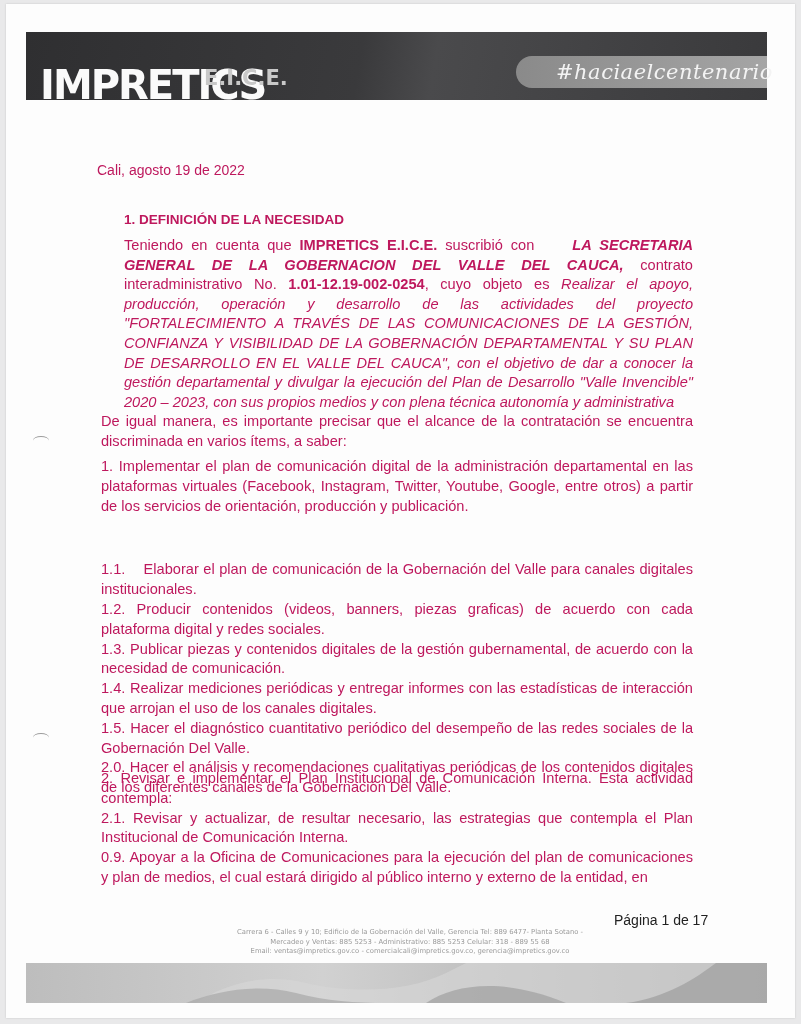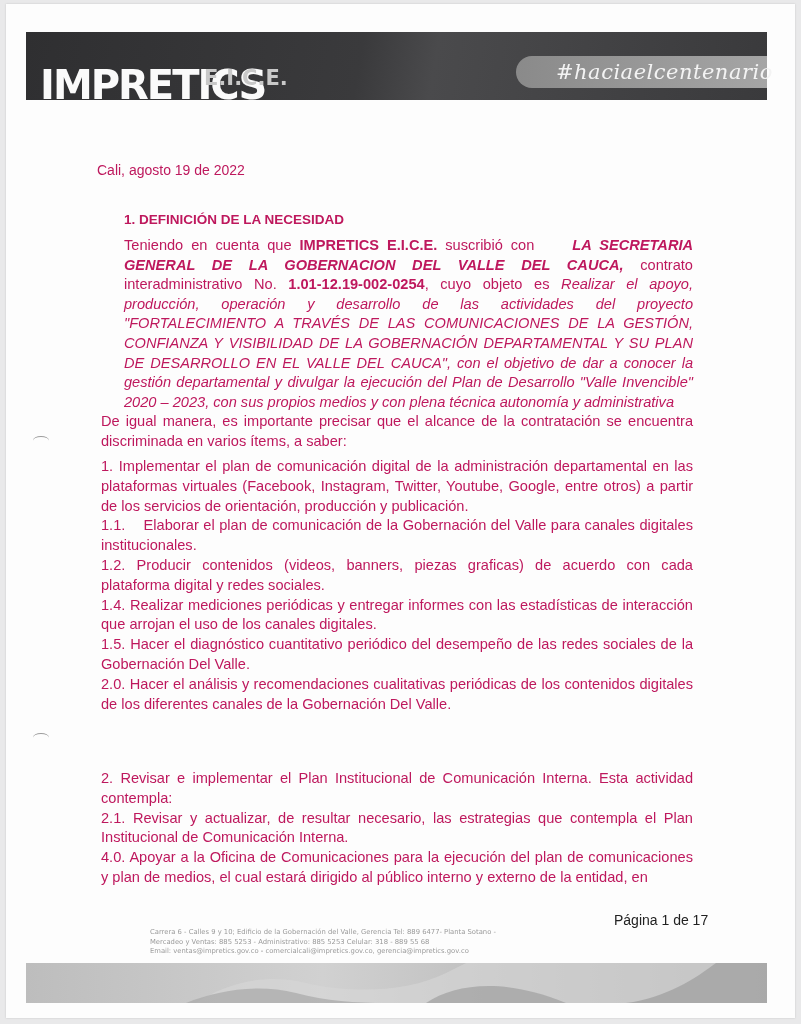--- a/index.html
+++ b/index.html
@@ -54,21 +54,21 @@
   .intro .bi { font-weight: bold; font-style: italic; margin-left: 30px; }
   .body-block {
     left: 101px; width: 592px; text-align: justify; font-size: 14.6px; line-height: 19.8px;
   }
   .body-block p { margin: 0; }
   .footer-page {
     position: absolute; left: 614px; top: 912px; font-size: 14px; color: #222;
   }
   .footer-address {
     position: absolute; left: 150px; top: 928px; width: 520px;
-    font-size: 6.8px; line-height: 9.5px; color: #9a9a9a;
+    text-align: center; font-size: 6.8px; line-height: 9.5px; color: #9a9a9a;
     font-family: "DejaVu Sans", sans-serif;
   }
   .footer-band {
     position: absolute; left: 26px; top: 963px; width: 741px; height: 40px;
     background: linear-gradient(90deg, #bdbdbd 0%, #d1d1d1 40%, #c2c2c2 60%, #a9a9a9 100%);
     overflow: hidden;
   }
   .margin-mark {
     position: absolute; width: 16px; height: 8px;
     border-top: 1px solid #9c9c9c; border-radius: 50% 50% 0 0;
@@ -93,31 +93,32 @@
 <div class="doc-text section-title">1.  DEFINICIÓN DE LA NECESIDAD</div>
 
 <div class="doc-text intro"><span>Teniendo en cuenta que </span><b>IMPRETICS E.I.C.E.</b><span> suscribió con </span><span class="bi">LA SECRETARIA GENERAL DE LA GOBERNACION DEL VALLE DEL CAUCA,</span><span> contrato interadministrativo No. </span><b>1.01-12.19-002-0254</b><span>, cuyo objeto es </span><i>Realizar el apoyo, producción, operación y desarrollo de las actividades del proyecto "FORTALECIMIENTO A TRAVÉS DE LAS COMUNICACIONES DE LA GESTIÓN, CONFIANZA Y VISIBILIDAD DE LA GOBERNACIÓN DEPARTAMENTAL Y SU PLAN DE DESARROLLO EN EL VALLE DEL CAUCA", con el objetivo de dar a conocer la gestión departamental y divulgar la ejecución del Plan de Desarrollo "Valle Invencible" 2020 – 2023, con sus propios medios y con plena técnica autonomía y administrativa</i></div>
 
 <div class="doc-text body-block" style="top:412px;">
   <p>De igual manera, es importante precisar que el alcance de la contratación se encuentra discriminada en varios ítems, a saber:</p>
 </div>
 
 <div class="doc-text body-block" style="top:457px;">
   <p>1. Implementar el plan de comunicación digital de la administración departamental en las plataformas virtuales (Facebook, Instagram, Twitter, Youtube, Google, entre otros) a partir de los servicios de orientación, producción y publicación.</p>
-  <p style="white-space:pre-wrap;">1.1.    Elaborar el plan de comunicación de la Gobernación del Valle para canales digitales institucionales.</p>
+  <p style="white-space:pre-wrap;margin-top:44px;">1.1.    Elaborar el plan de comunicación de la Gobernación del Valle para canales digitales institucionales.</p>
   <p>1.2. Producir contenidos (videos, banners, piezas graficas) de acuerdo con cada plataforma digital y redes sociales.</p>
+  <p>1.3. Publicar piezas y contenidos digitales de la gestión gubernamental, de acuerdo con la necesidad de comunicación.</p>
   <p>1.4. Realizar mediciones periódicas y entregar informes con las estadísticas de interacción que arrojan el uso de los canales digitales.</p>
   <p>1.5. Hacer el diagnóstico cuantitativo periódico del desempeño de las redes sociales de la Gobernación Del Valle.</p>
   <p>2.0.  Hacer el análisis y recomendaciones cualitativas periódicas de los contenidos digitales de los diferentes canales de la Gobernación Del Valle.</p>
 </div>
 
 <div class="doc-text body-block" style="top:769px;">
   <p>2. Revisar e implementar el Plan Institucional de Comunicación Interna. Esta actividad contempla:</p>
   <p>2.1. Revisar y actualizar, de resultar necesario, las estrategias que contempla el Plan Institucional de Comunicación Interna.</p>
-  <p>4.0. Apoyar a la Oficina de Comunicaciones para la ejecución del plan de comunicaciones y plan de medios, el cual estará dirigido al público interno y externo de la entidad, en</p>
+  <p>0.9. Apoyar a la Oficina de Comunicaciones para la ejecución del plan de comunicaciones y plan de medios, el cual estará dirigido al público interno y externo de la entidad, en</p>
 </div>
 
 <div class="footer-page">Página 1 de 17</div>
 <div class="footer-address">
   <div>Carrera 6 - Calles 9 y 10; Edificio de la Gobernación del Valle, Gerencia Tel: 889 6477- Planta Sotano -</div>
   <div>Mercadeo y Ventas: 885 5253 - Administrativo: 885 5253 Celular: 318 - 889 55 68</div>
   <div>Email: ventas@impretics.gov.co - comercialcali@impretics.gov.co, gerencia@impretics.gov.co</div>
 </div>
 <div class="footer-band">
   <svg width="741" height="40" viewBox="0 0 741 40">

